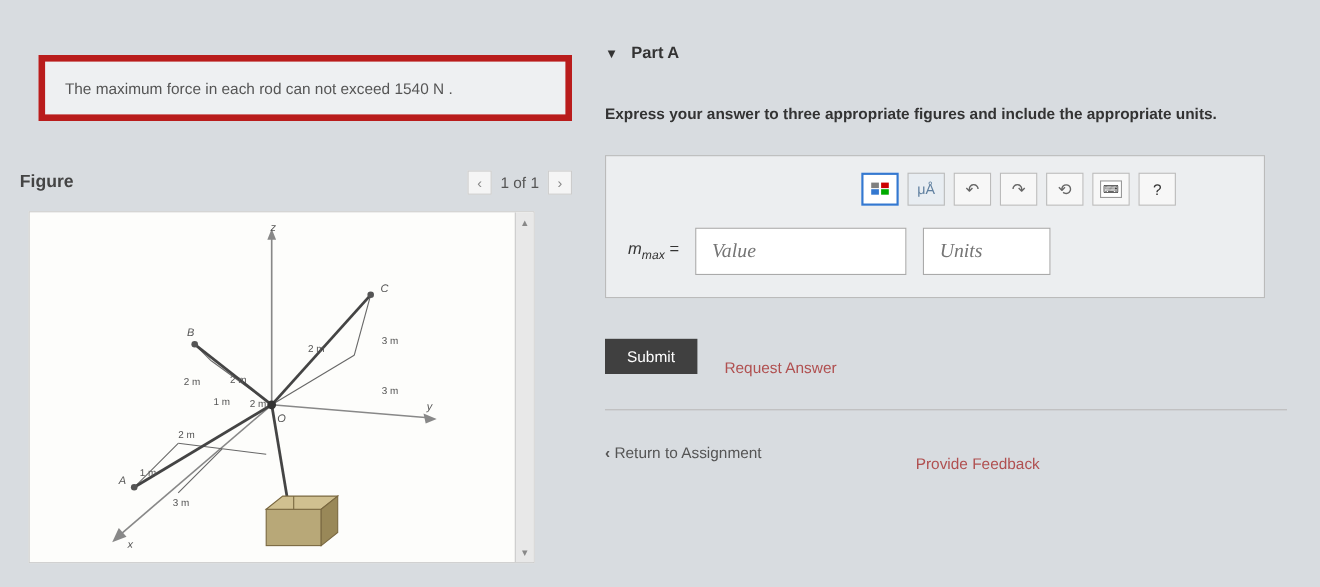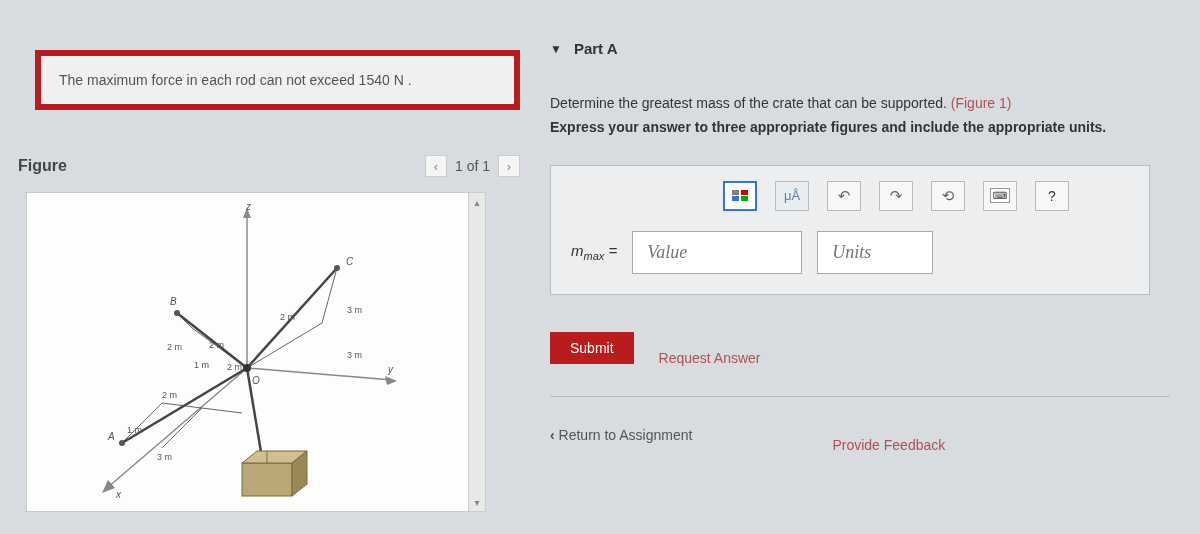--- a/index.html
+++ b/index.html
@@ -134,21 +134,21 @@
       border: 1px solid #bbb;
       padding: 15px 20px 20px 20px;
       background: #eceef0;
       margin-bottom: 35px;
       width: 600px;
     }
     .toolbar {
       display: flex;
       align-items: center;
       justify-content: flex-end;
-      gap: 18px;
+      gap: 8px;
       margin-bottom: 20px;
       padding-right: 60px;
     }
     .tool-btn {
       width: 34px;
       height: 30px;
       border: 1px solid #bbb;
       background: #f7f7f7;
       display: flex;
       align-items: center;
@@ -195,30 +195,30 @@
     .var-label sub { font-size: 11px; margin-top: 18px; }
     .value-input, .units-input {
       border: 1px solid #aaa;
       background: #fff;
       padding: 10px 14px;
       font-size: 18px;
       font-style: italic;
       color: #aaa;
       font-family: Georgia, serif;
     }
-    .value-input { width: 170px; }
+    .value-input { width: 192px; }
     .units-input { width: 116px; }
     .submit-row {
       display: flex;
       align-items: center;
       gap: 25px;
       margin-top: 20px;
     }
     .submit-btn {
-      background: #b91c1c;
+      background: #404040;
       color: #fff;
       border: none;
       padding: 8px 20px;
       font-size: 14px;
       cursor: pointer;
     }
     .link {
       color: #b05050;
       cursor: pointer;
       margin-top: 20px;
@@ -297,23 +297,20 @@
     </div>
   </div>
 
   <div class="right-col">
     <div class="part-header">
       <span class="caret">▼</span>
       <span class="title">Part A</span>
     </div>
 
     <div class="instructions">
-      <div>
-        <span>Determine the greatest mass of the crate that can be supported. </span><a>(Figure 1)</a>
-      </div>
       <div class="bold-line">Express your answer to three appropriate figures and include the appropriate units.</div>
     </div>
 
     <div class="answer-box">
       <div class="toolbar">
         <div class="tool-btn templates">
           <div class="template-icon">
               <span></span>
               <span></span>
               <span></span>

